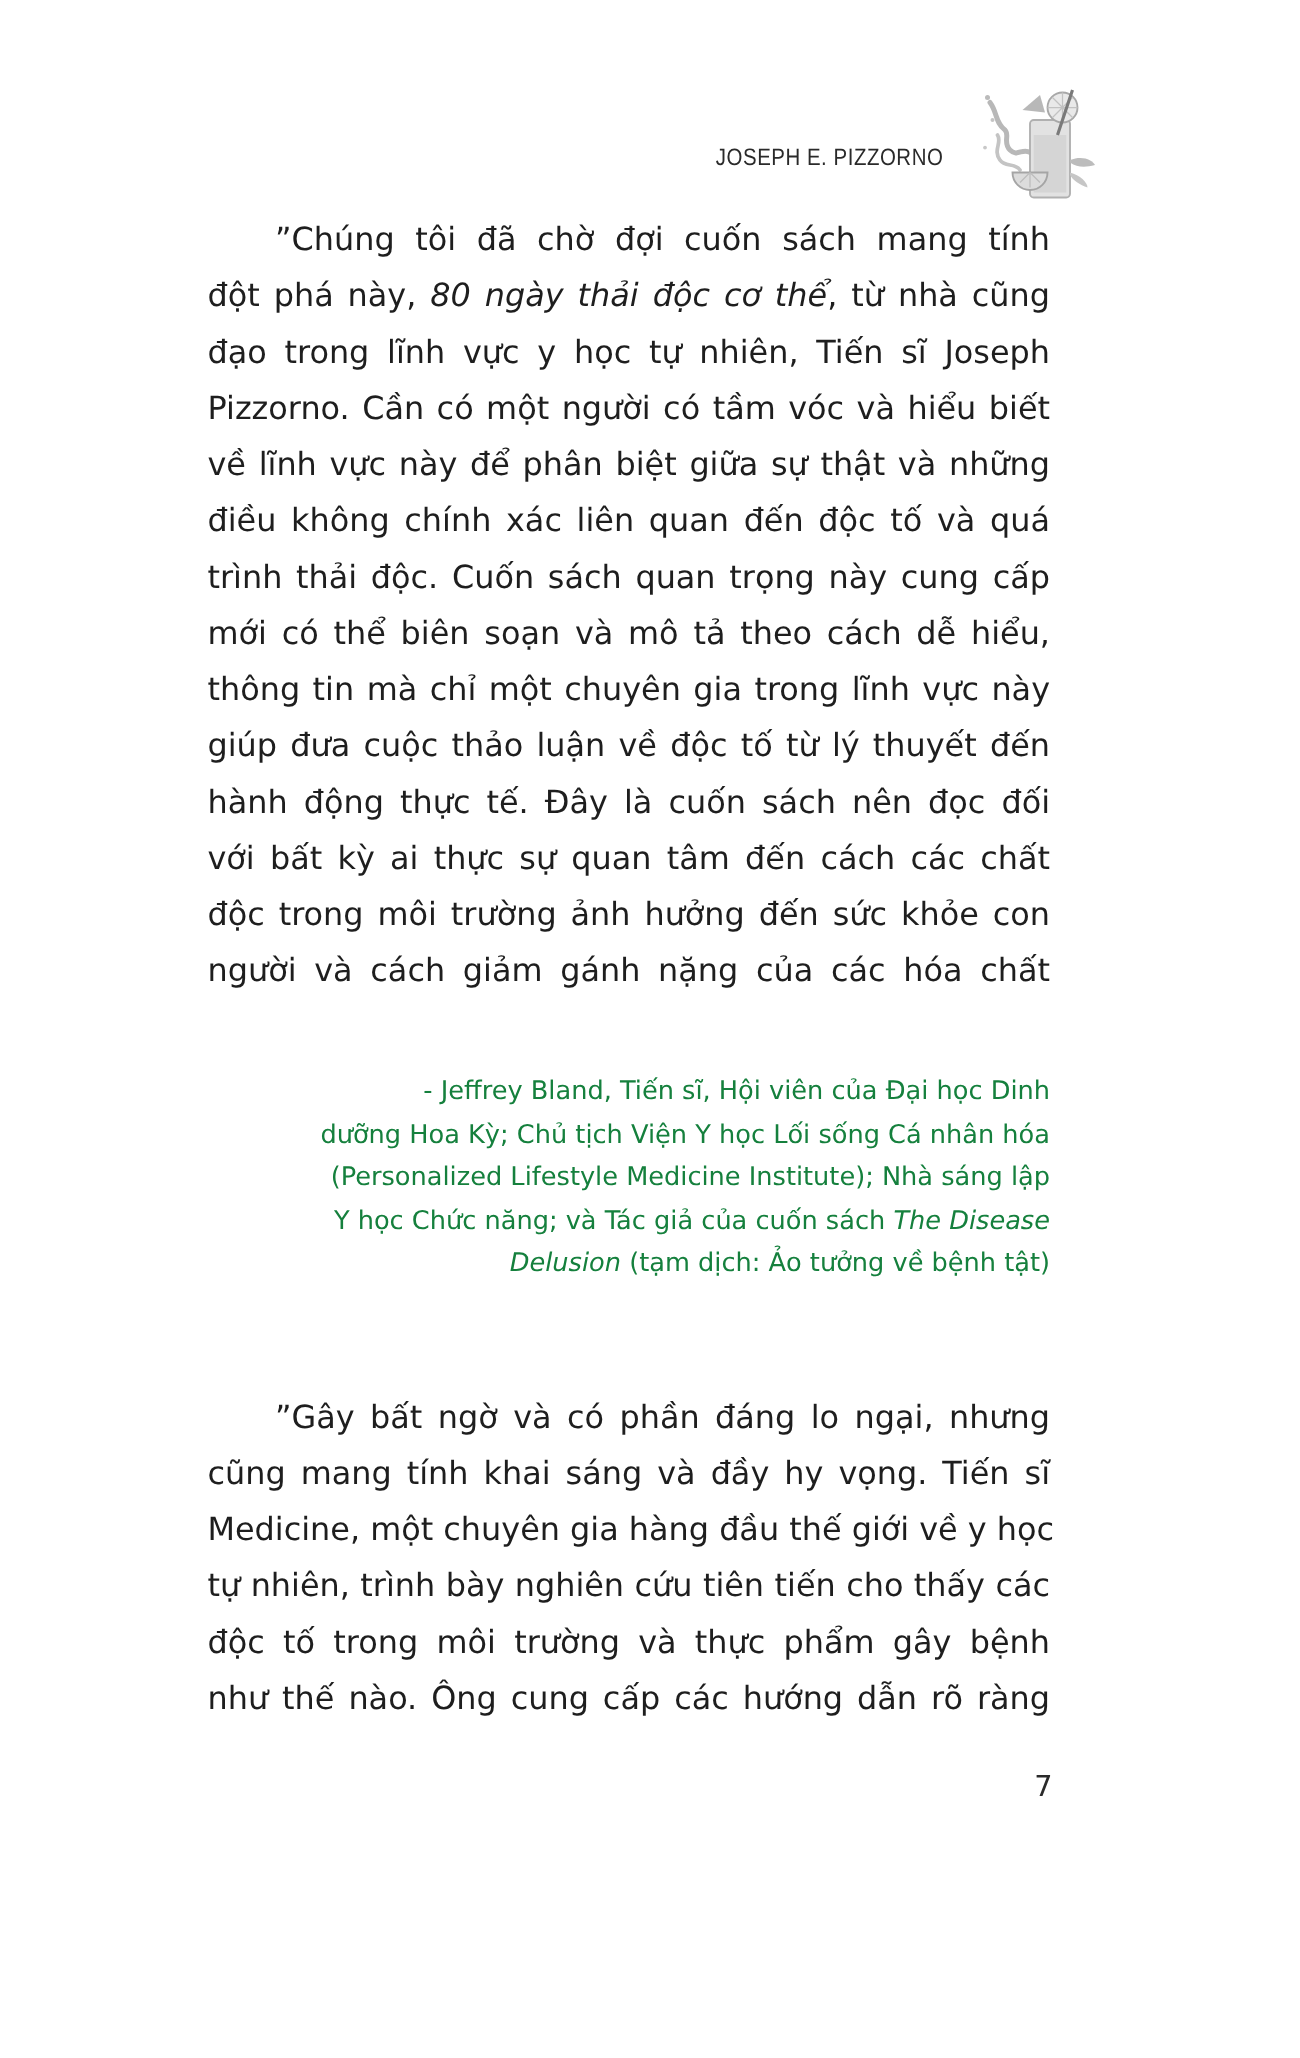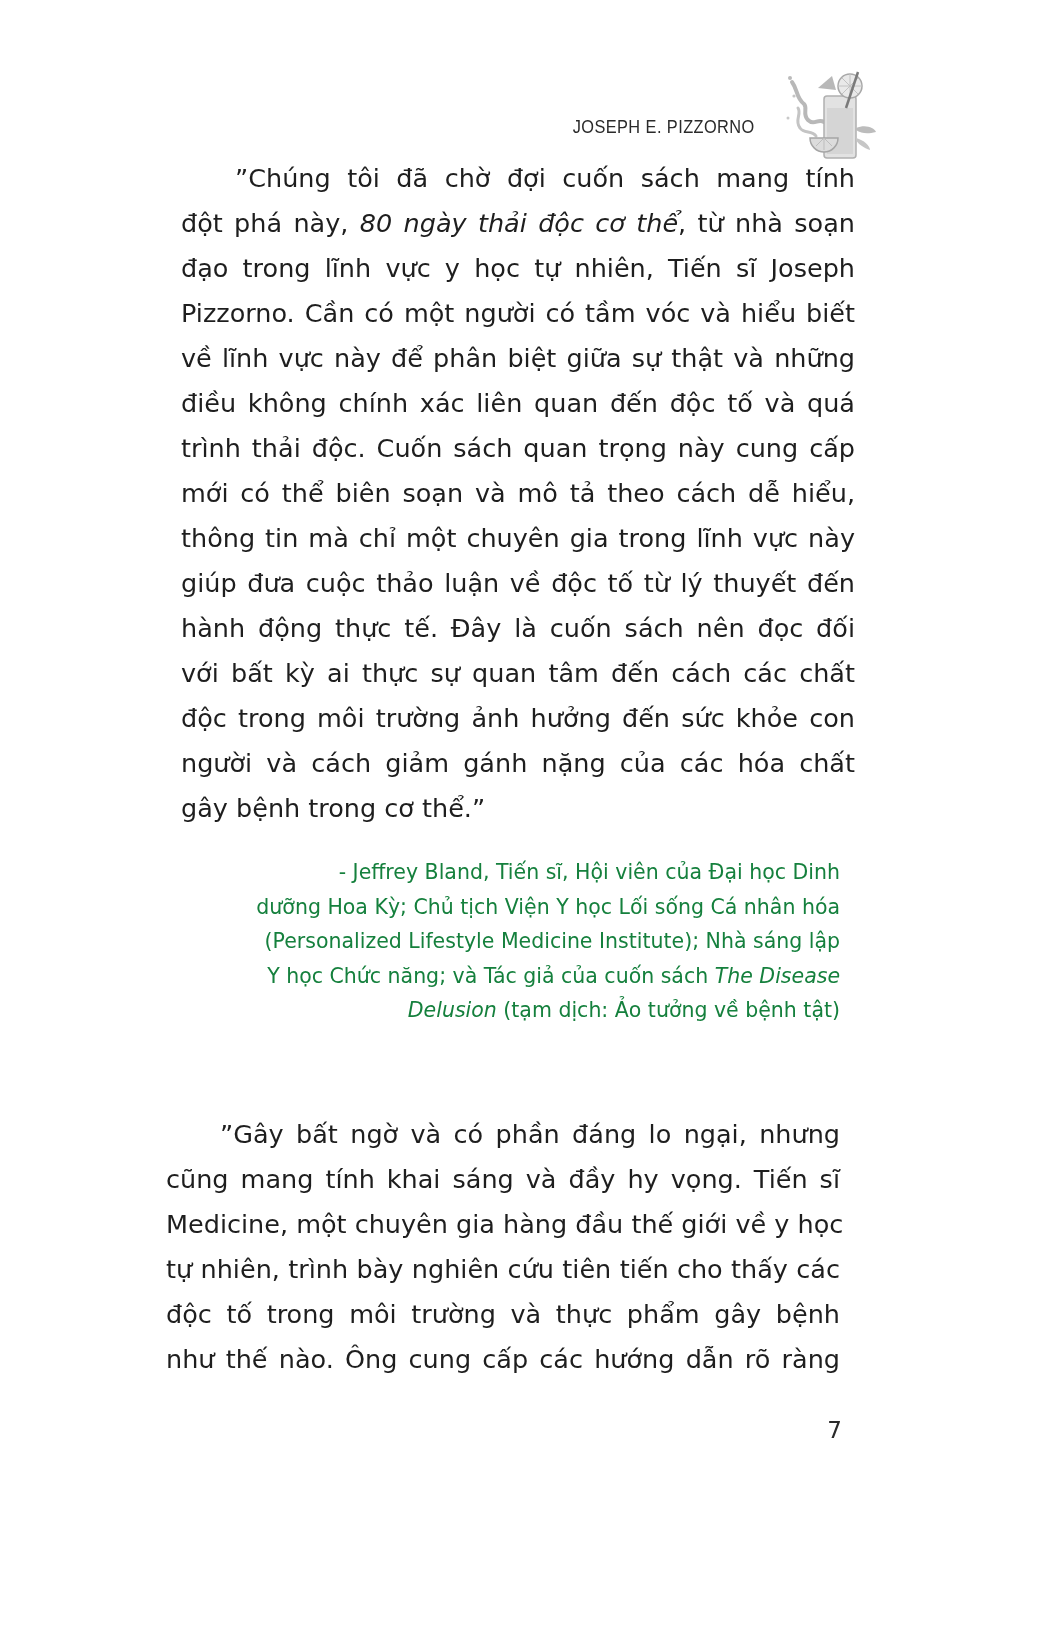--- a/index.html
+++ b/index.html
@@ -57,21 +57,21 @@
       text-align-last: justify;
       white-space: nowrap;
       height: 45px;
     }
     .body-text .line.last {
       text-align-last: left;
     }
     .body-text .line.indent {
       padding-left: 54px;
     }
-    .quote-1 { top: 156px; margin-left: 15px; }
+    .quote-1 { top: 170px; }
     .quote-2 { top: 1112px; }
     .attribution {
       position: absolute;
       left: 166px;
       width: 674px;
       top: 855px;
       font-size: 20.5px;
       line-height: 34.5px;
       text-align: right;
       color: #15803d;
@@ -115,34 +115,33 @@
     <path d="M26 70 A14 14 0 0 0 54 70 Z" fill="#dcdcdc" stroke="#a5a5a5" stroke-width="1.5"></path>
     <path d="M40 70 L32 78 M40 70 L40 82 M40 70 L48 78" stroke="#bdbdbd" stroke-width="1"></path>
 
     <path d="M72 60 C82 56, 90 60, 92 64 C84 66, 78 66, 72 62 Z" fill="#bcbcbc"></path>
     <path d="M72 70 C80 72, 86 78, 86 82 C80 80, 74 76, 72 72 Z" fill="#c6c6c6"></path>
   </svg>
 </div>
 
 <div class="body-text quote-1">
   <span class="line indent">”Chúng tôi đã chờ đợi cuốn sách mang tính</span>
-  <span class="line"><span>đột phá này, </span><em>80 ngày thải độc cơ thể</em><span>, từ nhà soạn</span></span>
+  <span class="line"><span>đột phá này, </span><em>80 ngày thải độc cơ thể</em><span>, từ nhà cũng</span></span>
   <span class="line">đạo trong lĩnh vực y học tự nhiên, Tiến sĩ Joseph</span>
   <span class="line">Pizzorno. Cần có một người có tầm vóc và hiểu biết</span>
   <span class="line">về lĩnh vực này để phân biệt giữa sự thật và những</span>
   <span class="line">điều không chính xác liên quan đến độc tố và quá</span>
   <span class="line">trình thải độc. Cuốn sách quan trọng này cung cấp</span>
   <span class="line">mới có thể biên soạn và mô tả theo cách dễ hiểu,</span>
   <span class="line">thông tin mà chỉ một chuyên gia trong lĩnh vực này</span>
   <span class="line">giúp đưa cuộc thảo luận về độc tố từ lý thuyết đến</span>
   <span class="line">hành động thực tế. Đây là cuốn sách nên đọc đối</span>
   <span class="line">với bất kỳ ai thực sự quan tâm đến cách các chất</span>
   <span class="line">độc trong môi trường ảnh hưởng đến sức khỏe con</span>
   <span class="line">người và cách giảm gánh nặng của các hóa chất</span>
-  <span class="line last">gây bệnh trong cơ thể.”</span>
 </div>
 
 <div class="attribution">
   <span class="aline">- Jeffrey Bland, Tiến sĩ, Hội viên của Đại học Dinh</span>
   <span class="aline">dưỡng Hoa Kỳ; Chủ tịch Viện Y học Lối sống Cá nhân hóa</span>
   <span class="aline">(Personalized Lifestyle Medicine Institute); Nhà sáng lập</span>
   <span class="aline"><span>Y học Chức năng; và Tác giả của cuốn sách </span><em>The Disease</em></span>
   <span class="aline"><em>Delusion</em><span> (tạm dịch: Ảo tưởng về bệnh tật)</span></span>
 </div>
 

